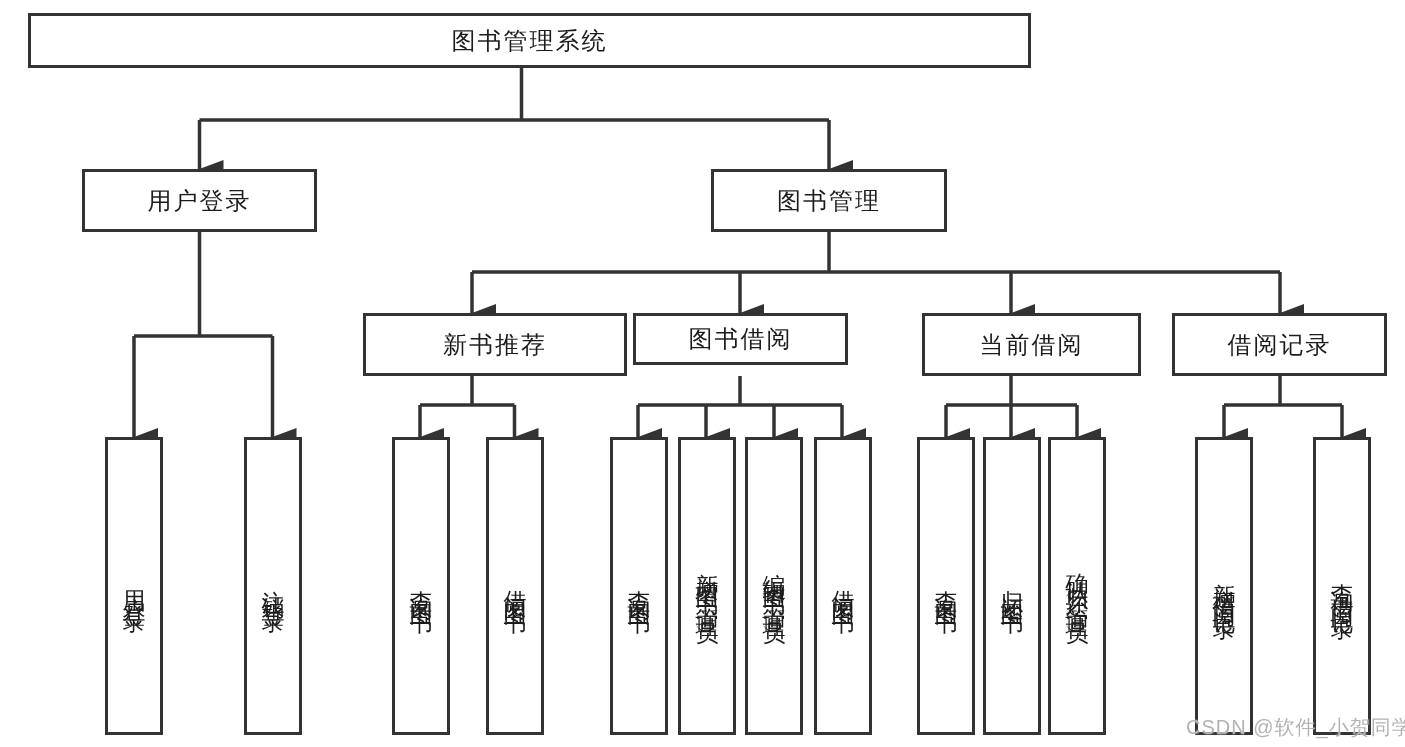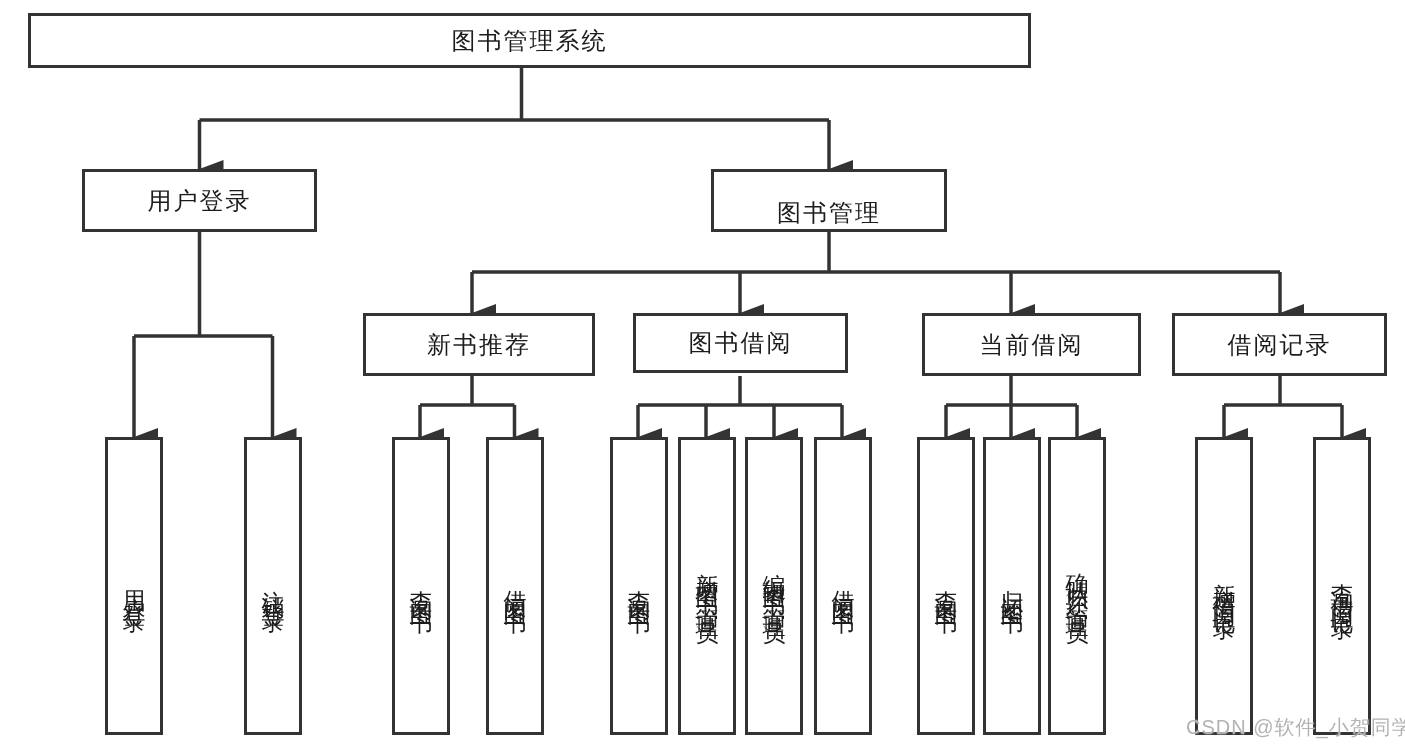--- a/index.html
+++ b/index.html
@@ -102,28 +102,28 @@
     <line x1="1342" y1="405" x2="1342" y2="437" stroke="#333333" stroke-width="3.5" marker-end="url(#arrow)"></line>
   </svg>
 
   <div class="node hnode" style="left:28px; top:13px; width:1003px; height:55px;">
     <span>图书管理系统</span>
   </div>
 
   <div class="node hnode" style="left:82px; top:169px; width:235px; height:63px;">
     <span>用户登录</span>
   </div>
-  <div class="node hnode" style="left:711px; top:169px; width:236px; height:63px;align-items:flex-end;">
+  <div class="node hnode" style="left:711px; top:169px; width:236px; height:63px;">
     <span>图书管理</span>
   </div>
 
-  <div class="node hnode" style="left:363px; top:313px; width:232px; height:63px;">
+  <div class="node hnode" style="left:363px; top:313px; width:264px; height:63px;">
     <span>新书推荐</span>
   </div>
-  <div class="node hnode" style="left:633px; top:313px; width:215px; height:60px;">
+  <div class="node hnode" style="left:633px; top:313px; width:215px; height:52px;">
     <span>图书借阅</span>
   </div>
   <div class="node hnode" style="left:902px; top:313px; width:219px; height:63px;margin-left:20px;">
     <span>当前借阅</span>
   </div>
   <div class="node hnode" style="left:1172px; top:313px; width:215px; height:63px;text-align:right;">
     <span>借阅记录</span>
   </div>
 
   <div class="node leaf" style="left:105px;">

